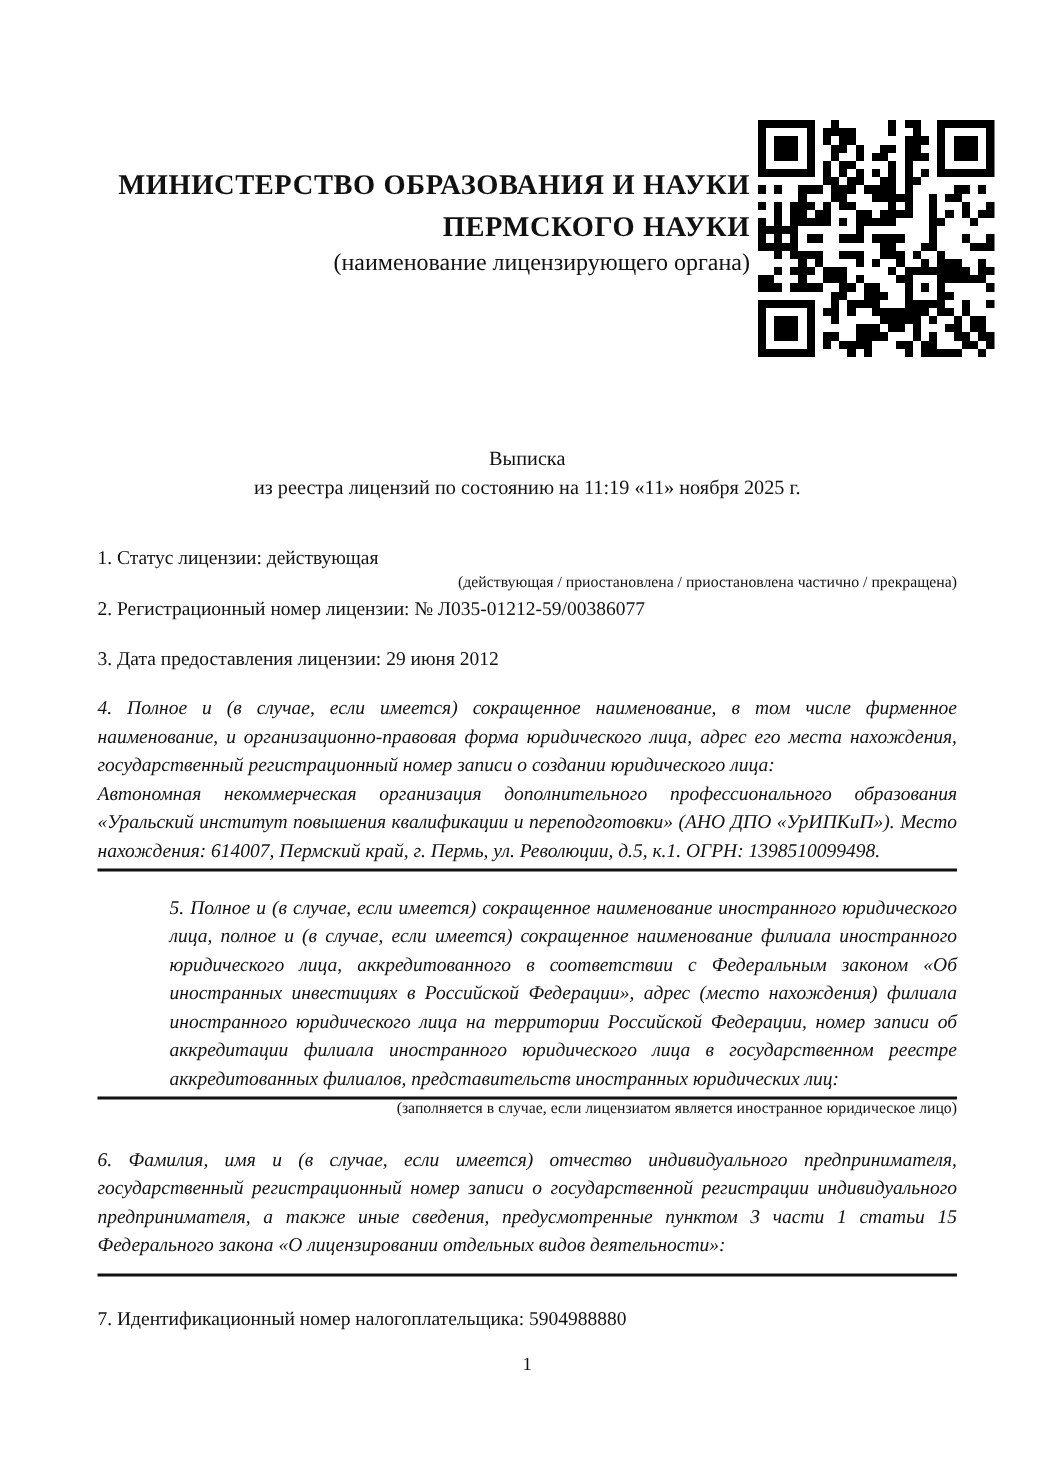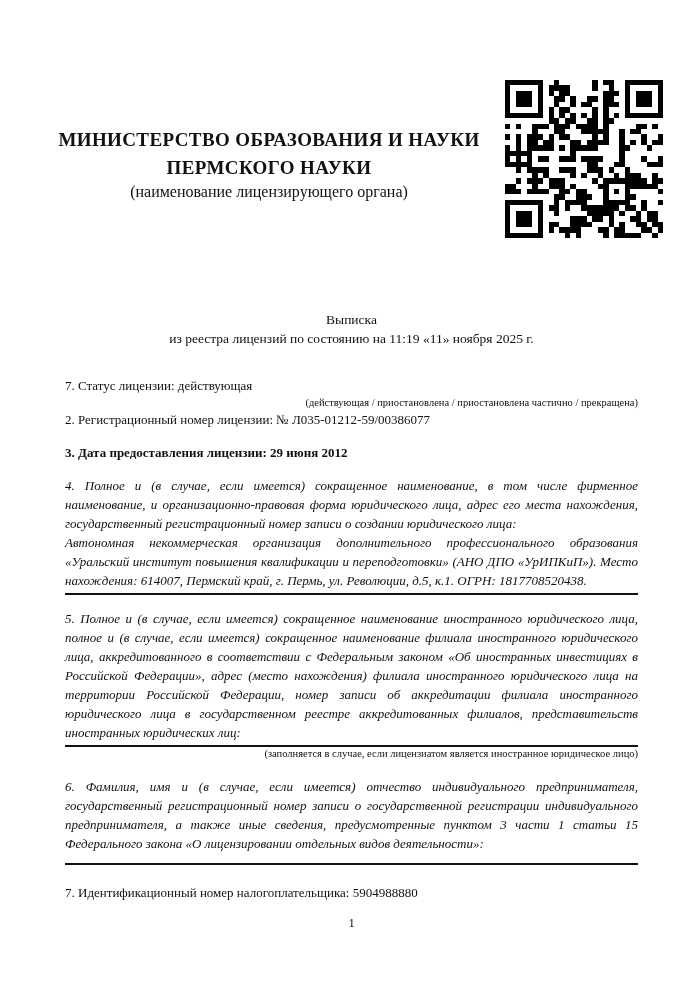--- a/index.html
+++ b/index.html
@@ -9,23 +9,23 @@
     height: 989px;
     background: #ffffff;
     font-family: "Liberation Serif", serif;
     color: #111;
     overflow: hidden;
   }
   .header { position: relative; height: 250px; }
   .ministry {
     position: absolute;
     left: 38px;
-    top: 126px;
+    top: 110px;
     width: 462px;
-    text-align: center;
+    text-align: right;
   }
   .ministry-title {
     font-weight: bold;
     font-size: 19px;
     line-height: 28px;
     letter-spacing: 0.4px;
   }
   .ministry-caption {
     font-size: 16px;
     line-height: 14px;
@@ -33,40 +33,40 @@
   }
   .qr {
     position: absolute;
     left: 505px;
     top: 80px;
     width: 158px;
     height: 158px;
   }
   .content { padding: 0 62px 0 65px; }
   .doc-title {
-    margin-top: 60px;
+    margin-top: 46px;
     text-align: center;
     font-size: 13.5px;
     line-height: 19px;
   }
   .body-text { font-size: 13px; line-height: 19px; }
   .just { text-align: justify; text-justify: inter-word; font-style: italic; }
   .small-caption {
     font-size: 10.5px;
     line-height: 14px;
     text-align: right;
   }
   .rule { border: 0; border-top: 2px solid #111; margin: 0; }
   .mt-item1   { margin-top: 28px; }
   .mt-caption1{ margin-top: 1px; }
   .mt-item2   { }
-  .mt-item3   { margin-top: 14px; font-weight: bold; }
+  .mt-item3   { margin-top: 14px; }
   .mt-item4   { margin-top: 14px; }
   .mt-rule45  { margin-top: 3px; }
-  .mt-item5   { margin-top: 14px; }
+  .mt-item5   { margin-top: 14px; margin-left: 48px; }
   .mt-item6   { margin-top: 16px; }
   .mt-rule6   { margin-top: 10px; }
   .mt-item7   { margin-top: 18px; }
   .page-num {
     margin-top: 14px;
     text-align: center;
     font-size: 12.5px;
   }
 </style>
 </head>
@@ -498,29 +498,29 @@
         </svg></div>
   </div>
 
   <div class="content">
 
     <div class="doc-title">
       <div>Выписка</div>
       <div>из реестра лицензий по состоянию на 11:19 «11» ноября 2025 г.</div>
     </div>
 
-    <div class="body-text mt-item1">7. Статус лицензии: действующая</div>
+    <div class="body-text mt-item1">1. Статус лицензии: действующая</div>
     <div class="small-caption mt-caption1">(действующая / приостановлена / приостановлена частично / прекращена)</div>
 
     <div class="body-text mt-item2">2. Регистрационный номер лицензии: № Л035-01212-59/00386077</div>
 
     <div class="body-text mt-item3">3. Дата предоставления лицензии: 29 июня 2012</div>
 
     <div class="body-text just mt-item4">4. Полное и (в случае, если имеется) сокращенное наименование, в том числе фирменное наименование, и организационно-правовая форма юридического лица, адрес его места нахождения, государственный регистрационный номер записи о создании юридического лица:</div>
-    <div class="body-text just">Автономная некоммерческая организация дополнительного профессионального образования «Уральский институт повышения квалификации и переподготовки» (АНО ДПО «УрИПКиП»). Место нахождения: 614007, Пермский край, г. Пермь, ул. Революции, д.5, к.1. ОГРН: 1817708520438.</div>
+    <div class="body-text just">Автономная некоммерческая организация дополнительного профессионального образования «Уральский институт повышения квалификации и переподготовки» (АНО ДПО «УрИПКиП»). Место нахождения: 614007, Пермский край, г. Пермь, ул. Революции, д.5, к.1. ОГРН: 1398510099498.</div>
     <hr class="rule mt-rule45">
 
     <div class="body-text just mt-item5">5. Полное и (в случае, если имеется) сокращенное наименование иностранного юридического лица, полное и (в случае, если имеется) сокращенное наименование филиала иностранного юридического лица, аккредитованного в соответствии с Федеральным законом «Об иностранных инвестициях в Российской Федерации», адрес (место нахождения) филиала иностранного юридического лица на территории Российской Федерации, номер записи об аккредитации филиала иностранного юридического лица в государственном реестре аккредитованных филиалов, представительств иностранных юридических лиц:</div>
     <hr class="rule mt-rule45">
     <div class="small-caption">(заполняется в случае, если лицензиатом является иностранное юридическое лицо)</div>
 
     <div class="body-text just mt-item6">6. Фамилия, имя и (в случае, если имеется) отчество индивидуального предпринимателя, государственный регистрационный номер записи о государственной регистрации индивидуального предпринимателя, а также иные сведения, предусмотренные пунктом 3 части 1 статьи 15 Федерального закона «О лицензировании отдельных видов деятельности»:</div>
     <hr class="rule mt-rule6">
 
     <div class="body-text mt-item7">7. Идентификационный номер налогоплательщика: 5904988880</div>

